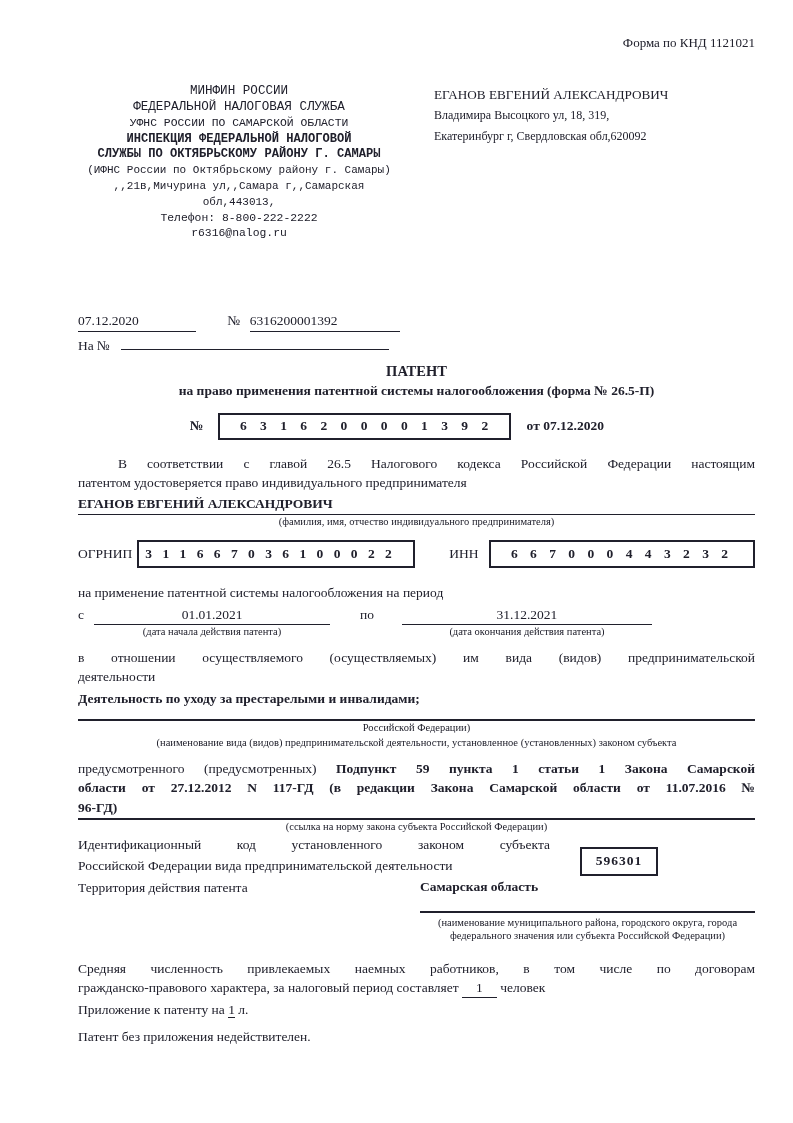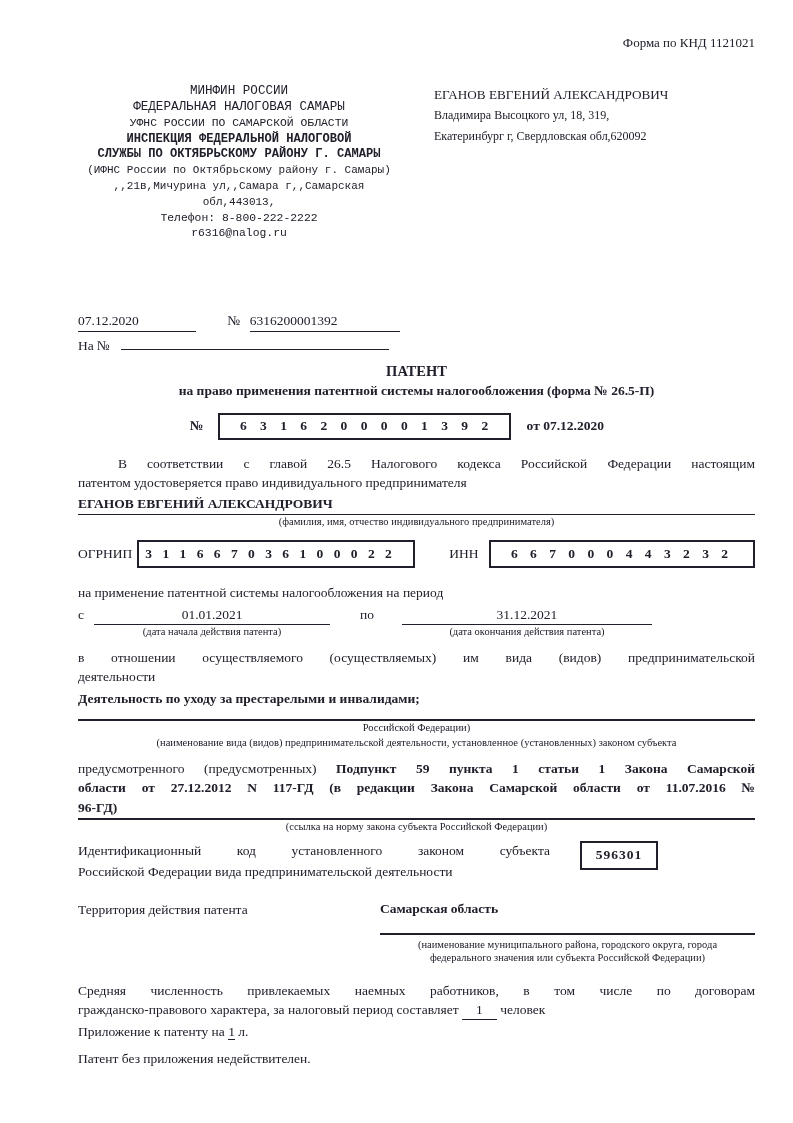--- a/index.html
+++ b/index.html
@@ -121,35 +121,35 @@
     padding-bottom: 10px;
     line-height: 20px;
   }
   .act-cap { margin-top: 2px; }
 
   .law { margin-top: 9px; border-bottom: 2px solid #20202c; padding-bottom: 1px; }
   .law .para { line-height: 19.5px; font-weight: bold; }
   .law .prefix { font-weight: normal; }
 
   
-  .code-row { margin-top: 6px; display: flex; align-items: flex-start; }
+  .code-row { margin-top: 0; display: flex; align-items: flex-end; }
   .code-text { width: 472px; }
   .code-text div { line-height: 21px; }
   .code-box {
     margin-left: 30px; margin-top: 1px;
     width: 74px;
     border: 2px solid #20202c;
     text-align: center;
     font-weight: bold;
     letter-spacing: 1px;
     padding: 3px 0;
   }
 
   
-  .terr-row { margin-top: 18px; display: flex; }
+  .terr-row { margin-top: 2px; display: flex; gap: 40px; }
   .terr-label { width: 302px; flex: none; line-height: 19px; }
   .terr-value-wrap { flex: 1; }
   .terr-value {
     font-weight: bold;
     border-bottom: 2px solid #20202c;
     padding-bottom: 15px;
     line-height: 18px;
   }
   .terr-cap { margin-top: 3px; }
 
@@ -169,21 +169,21 @@
 </head>
 <body>
 
 <div class="page">
 
   <div class="form-code">Форма по КНД 1121021</div>
 
   <div class="letterhead">
     <div class="lh-left">
       <div class="lh-s1">МИНФИН РОССИИ</div>
-      <div class="lh-s1">ФЕДЕРАЛЬНАЯ НАЛОГОВАЯ САМАРЫ</div>
+      <div class="lh-s1">ФЕДЕРАЛЬНОЙ НАЛОГОВАЯ СЛУЖБА</div>
       <div class="lh-s2">УФНС РОССИИ ПО САМАРСКОЙ ОБЛАСТИ</div>
       <div class="lh-b">ИНСПЕКЦИЯ ФЕДЕРАЛЬНОЙ НАЛОГОВОЙ</div>
       <div class="lh-b">СЛУЖБЫ ПО ОКТЯБРЬСКОМУ РАЙОНУ Г. САМАРЫ</div>
       <div class="lh-s3">(ИФНС России по Октябрьскому району г. Самары)</div>
       <div class="lh-s3">,,21в,Мичурина ул,,Самара г,,Самарская обл,443013,</div>
       <div class="lh-s2">Телефон: 8-800-222-2222</div>
       <div class="lh-s2">r6316@nalog.ru</div>
     </div>
     <div class="lh-right">
       <div class="rc-name">ЕГАНОВ ЕВГЕНИЙ АЛЕКСАНДРОВИЧ</div>

